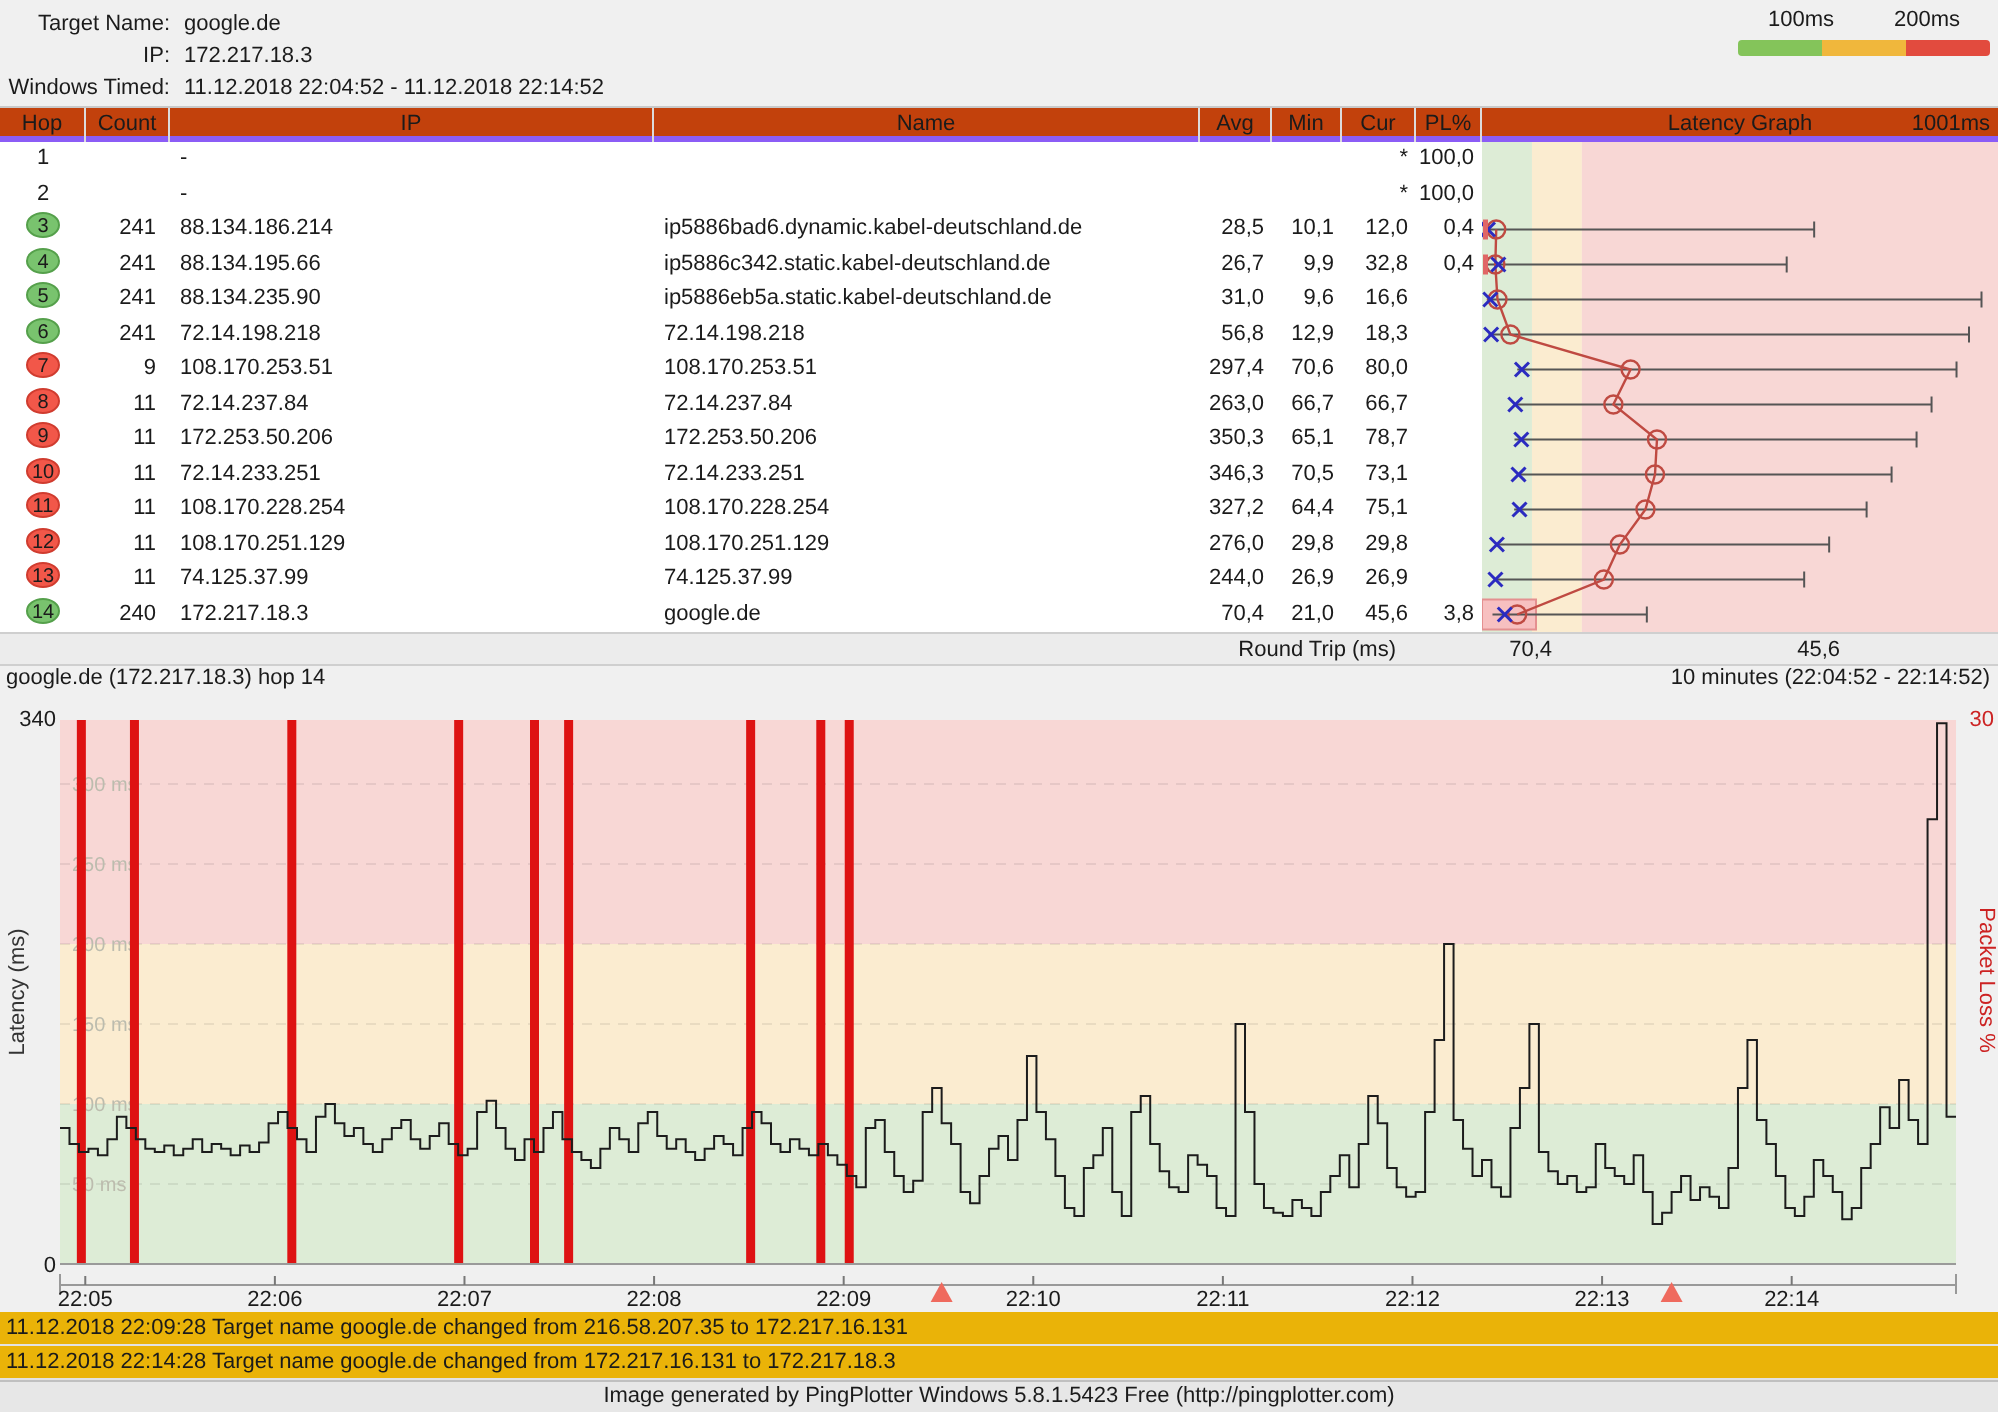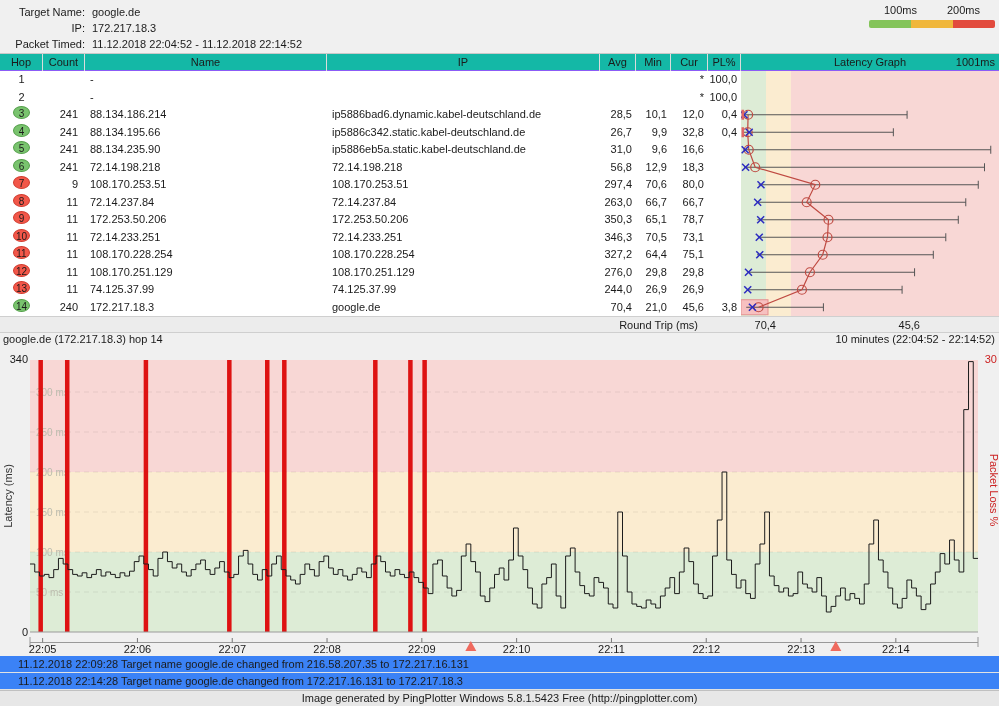--- a/index.html
+++ b/index.html
@@ -25,21 +25,21 @@
   .legend-labels span { width: 63px; text-align: center; }
   .legend-bar { display: flex; height: 8px; margin-top: 2px; border-radius: 2px; overflow: hidden; }
   .legend-bar div { flex: 1; }
 
   
   .hoptable { position: relative; background: #fff; border-top: 1px solid #c9c9c9; }
   .trow, .thead-row, .summary-row {
     display: grid;
     grid-template-columns: 43px 42px 242px 273px 36px 35px 37px 33px 1fr;
   }
-  .thead-row { height: 17px; align-items: center; background: #14b8a6; border-bottom: 1px solid #8b5cf6; }
+  .thead-row { height: 17px; align-items: center; background: #c2410c; border-bottom: 3px solid #8b5cf6; }
   .thead-row > div { text-align: center; height: 17px; line-height: 16px; border-right: 1px solid #dcdcdc; position: relative; }
   .thead-row > div:last-child { border-right: none; }
   .scale-label { position: absolute; right: 4px; top: 0; }
   .tbody { position: relative; height: 245px; }
   .trow { height: 17.5px; align-items: center; }
   .cell { height: 17.5px; line-height: 17.5px; white-space: nowrap; overflow: hidden; }
   .c-hop { text-align: center; }
   .c-count { text-align: right; padding-right: 7px; }
   .c-ip, .c-name { text-align: left; padding-left: 5px; }
   .c-num { text-align: right; padding-right: 4px; }
@@ -58,62 +58,62 @@
   .c-rt-label { text-align: right; padding-right: 10px; }
   .c-focus { text-align: center; padding-right: 0; color: #8a8a8a; }
 
   
   .tl-header { height: 17px; display: flex; justify-content: space-between;
     align-items: flex-start; padding: 0 4px 0 3px; }
   .tl-svg-wrap { height: 306px; }
   svg text { font-family: "Liberation Sans", sans-serif; }
 
   
-  .event-row { height: 17px; line-height: 16px; padding-left: 18px;
-    background: #3b82f6; border-bottom: 1px solid #e2e2e2; white-space: nowrap; }
+  .event-row { height: 17px; line-height: 16px; padding-left: 3px;
+    background: #eab308; border-bottom: 1px solid #e2e2e2; white-space: nowrap; }
   .footer { height: 17px; line-height: 15px; text-align: center;
     background: #e7e7e7; border-top: 1px solid #c0c0c0; }
 </style>
 </head>
 <body>
 
 <div class="app">
 
   <div class="info">
     <div class="info-row">
       <span class="info-label">Target Name:</span>
       <span class="info-value">google.de</span>
     </div>
     <div class="info-row">
       <span class="info-label">IP:</span>
       <span class="info-value">172.217.18.3</span>
     </div>
     <div class="info-row">
-      <span class="info-label">Packet Timed:</span>
+      <span class="info-label">Windows Timed:</span>
       <span class="info-value">11.12.2018 22:04:52 - 11.12.2018 22:14:52</span>
     </div>
     <div class="legend">
       <div class="legend-labels">
         <span>100ms</span>
         <span>200ms</span>
       </div>
       <div class="legend-bar">
         <div style="background: rgb(132, 196, 90);"></div>
         <div style="background: rgb(240, 183, 60);"></div>
         <div style="background: rgb(226, 75, 62);"></div>
       </div>
     </div>
   </div>
 
   <div class="hoptable">
     <div class="thead-row" id="thead">
         <div><span>Hop</span></div>
         <div><span>Count</span></div>
+        <div><span>IP</span></div>
         <div><span>Name</span></div>
-        <div><span>IP</span></div>
         <div><span>Avg</span></div>
         <div><span>Min</span></div>
         <div><span>Cur</span></div>
         <div><span>PL%</span></div>
         <div><span>Latency Graph</span><span class="scale-label">1001ms</span></div>
       </div>
     <div class="tbody" id="tbody">
       <div class="trow">
           <div class="cell c-hop">1</div>
           <div class="cell c-count"></div>

